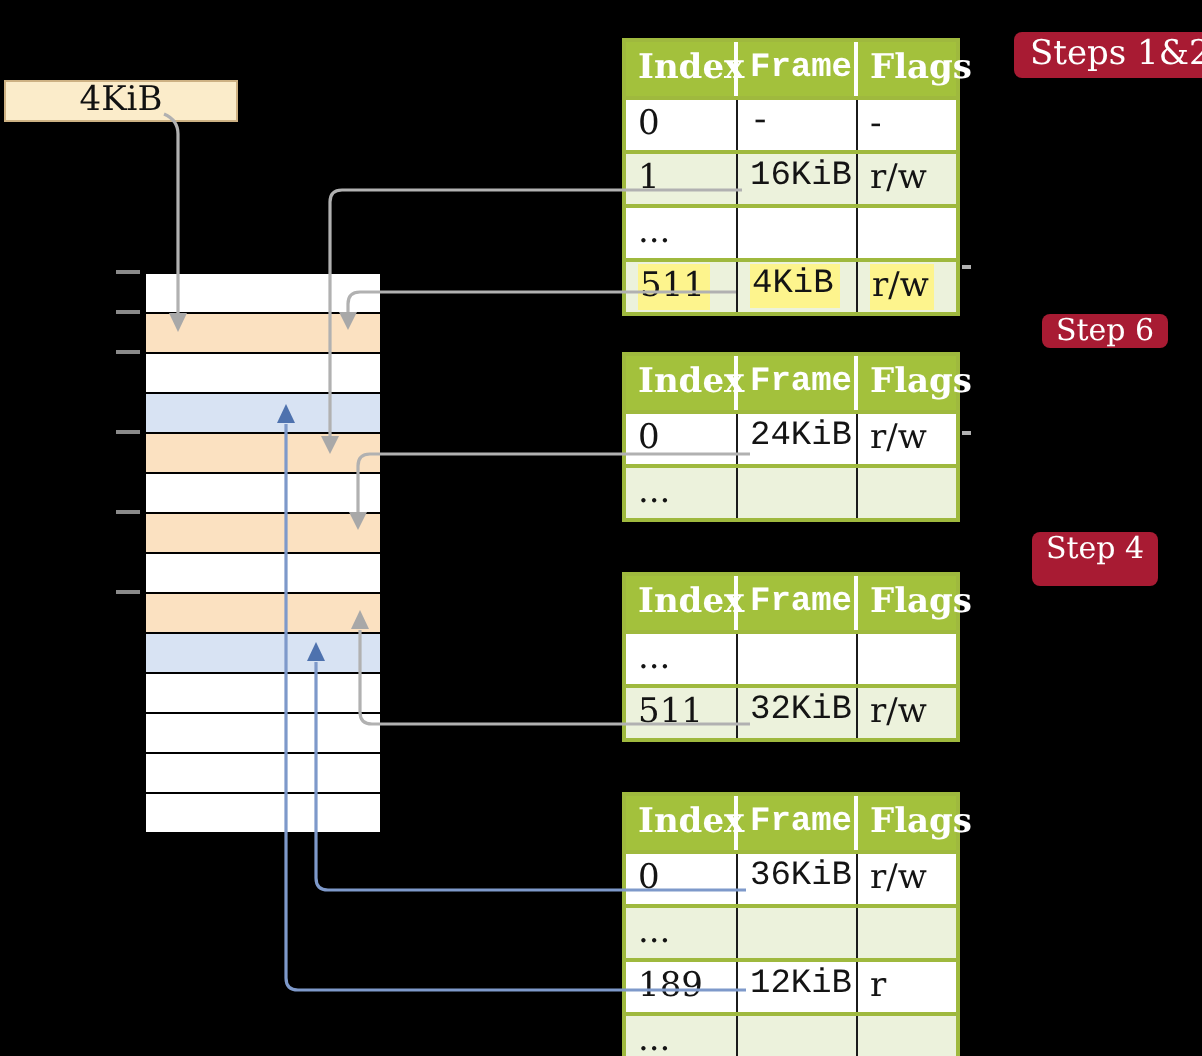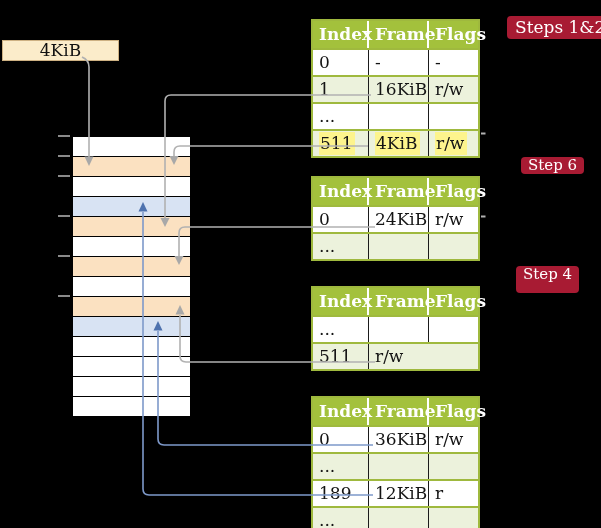--- a/index.html
+++ b/index.html
@@ -44,21 +44,21 @@
     padding-left:6px;box-sizing:border-box;border-right:2px solid #fff;
   }
   .th:last-child{border-right:none;}
   .trow{display:flex;height:25px;border-top:2px solid #9FB93E;box-sizing:content-box;}
   .td{
     font-size:17px;line-height:24px;color:#141414;padding-left:6px;
     box-sizing:border-box;border-right:1px solid #1B1B1B;white-space:nowrap;overflow:hidden;
   }
   .td:last-child{border-right:none;}
   .c0{width:56px;flex:none;}
-  .c1{width:60px;flex:none;}
+  .c1{width:60px;flex:none;font-family:Liberation Mono, monospace;}
   .c2{flex:1;}
   .row-white{background:#FFFFFF;}
   .row-alt{background:#ECF2DC;}
   .hl{background:#FDF48D;padding:1px 3px 2px 1px;}
   #t1{top:19px;}
   #t2{top:176px;}
   #t3{top:286px;}
   #t4{top:396px;}
   
   #overlay{position:absolute;left:0;top:0;pointer-events:none;}
@@ -156,20 +156,21 @@
         <div class="th c1">Frame</div>
         <div class="th c2">Flags</div>
       </div>
       <div class="trow row-white">
         <div class="td c0">...</div>
         <div class="td c1"></div>
         <div class="td c2"></div>
       </div>
       <div class="trow row-alt">
         <div class="td c0">511</div>
+        <div class="td c1">32KiB</div>
         <div class="td c2">r/w</div>
       </div>
     </div>
   <div id="t4" class="ptable">
       <div class="thead">
         <div class="th c0">Index</div>
         <div class="th c1">Frame</div>
         <div class="th c2">Flags</div>
       </div>
       <div class="trow row-white">

